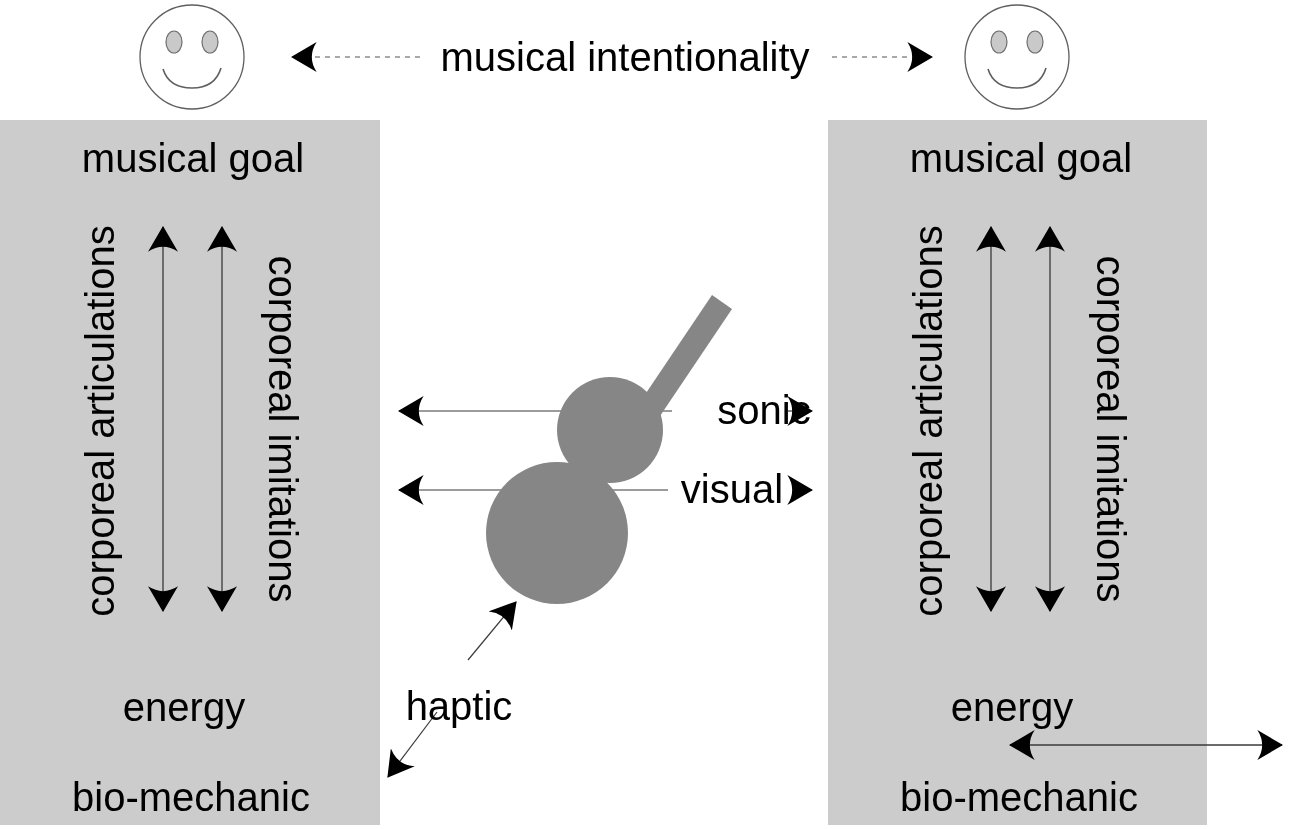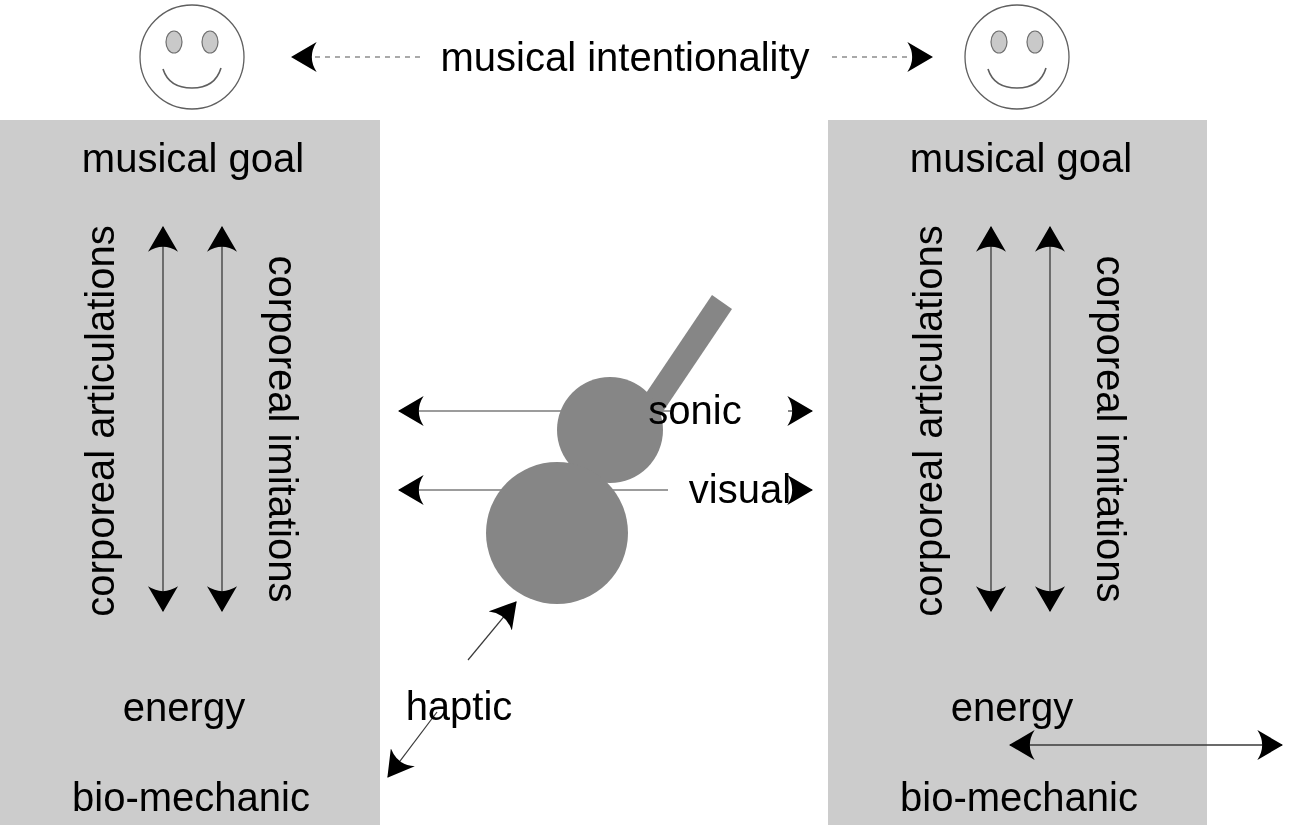--- a/index.html
+++ b/index.html
@@ -94,17 +94,17 @@
   <span class="t rot-cw" style="left:283px;top:429px;">corporeal imitations</span>
   <span class="t" style="left:184px;top:707px;">energy</span>
   <span class="t" style="left:191px;top:797px;">bio-mechanic</span>
 
   <span class="t" style="left:1021px;top:158px;">musical goal</span>
   <span class="t rot-ccw" style="left:928px;top:421px;">corporeal articulations</span>
   <span class="t rot-cw" style="left:1111px;top:429px;">corporeal imitations</span>
   <span class="t" style="left:1012px;top:707px;">energy</span>
   <span class="t" style="left:1019px;top:797px;">bio-mechanic</span>
 
-  <span class="t" style="left:695px;top:410px;">sonic</span>
-  <span class="t" style="left:732px;top:489px;margin-left:8px;">visual</span>
+  <span class="t" style="left:764px;top:410px;">sonic</span>
+  <span class="t" style="left:732px;top:489px;">visual</span>
   <span class="t" style="left:459px;top:691px;margin-top:15px;">haptic</span>
 
 </div>
 
 </body></html>

